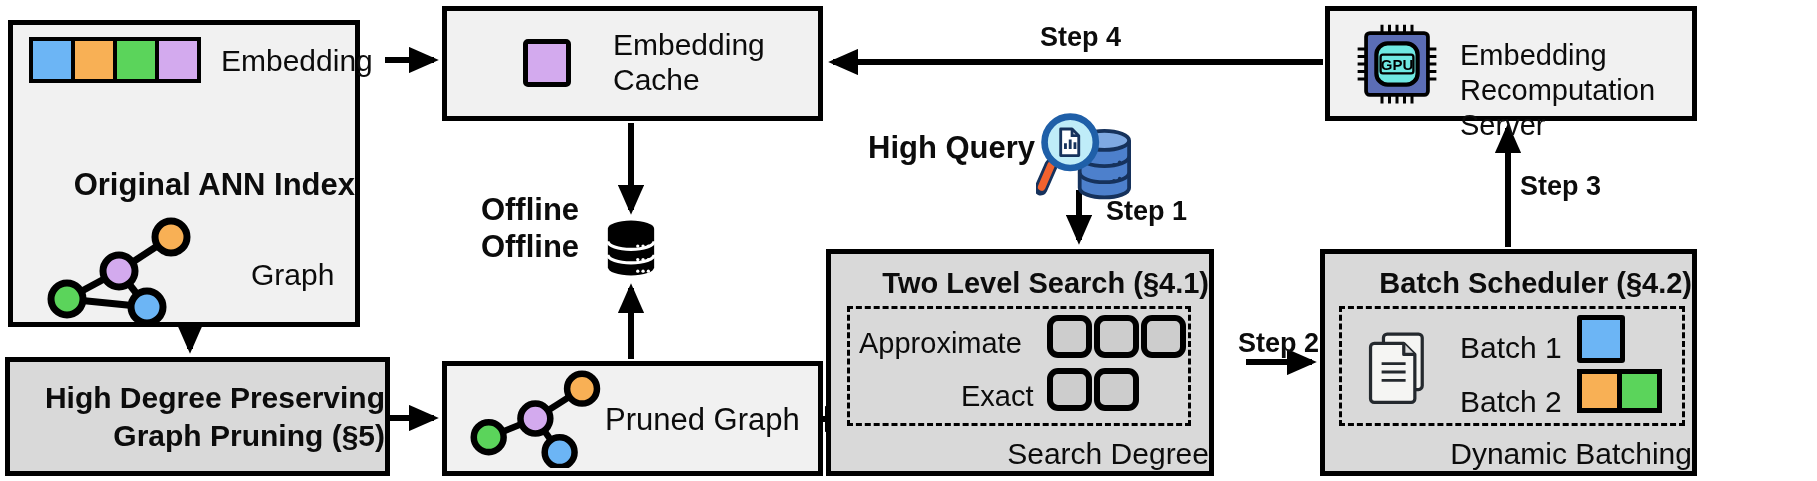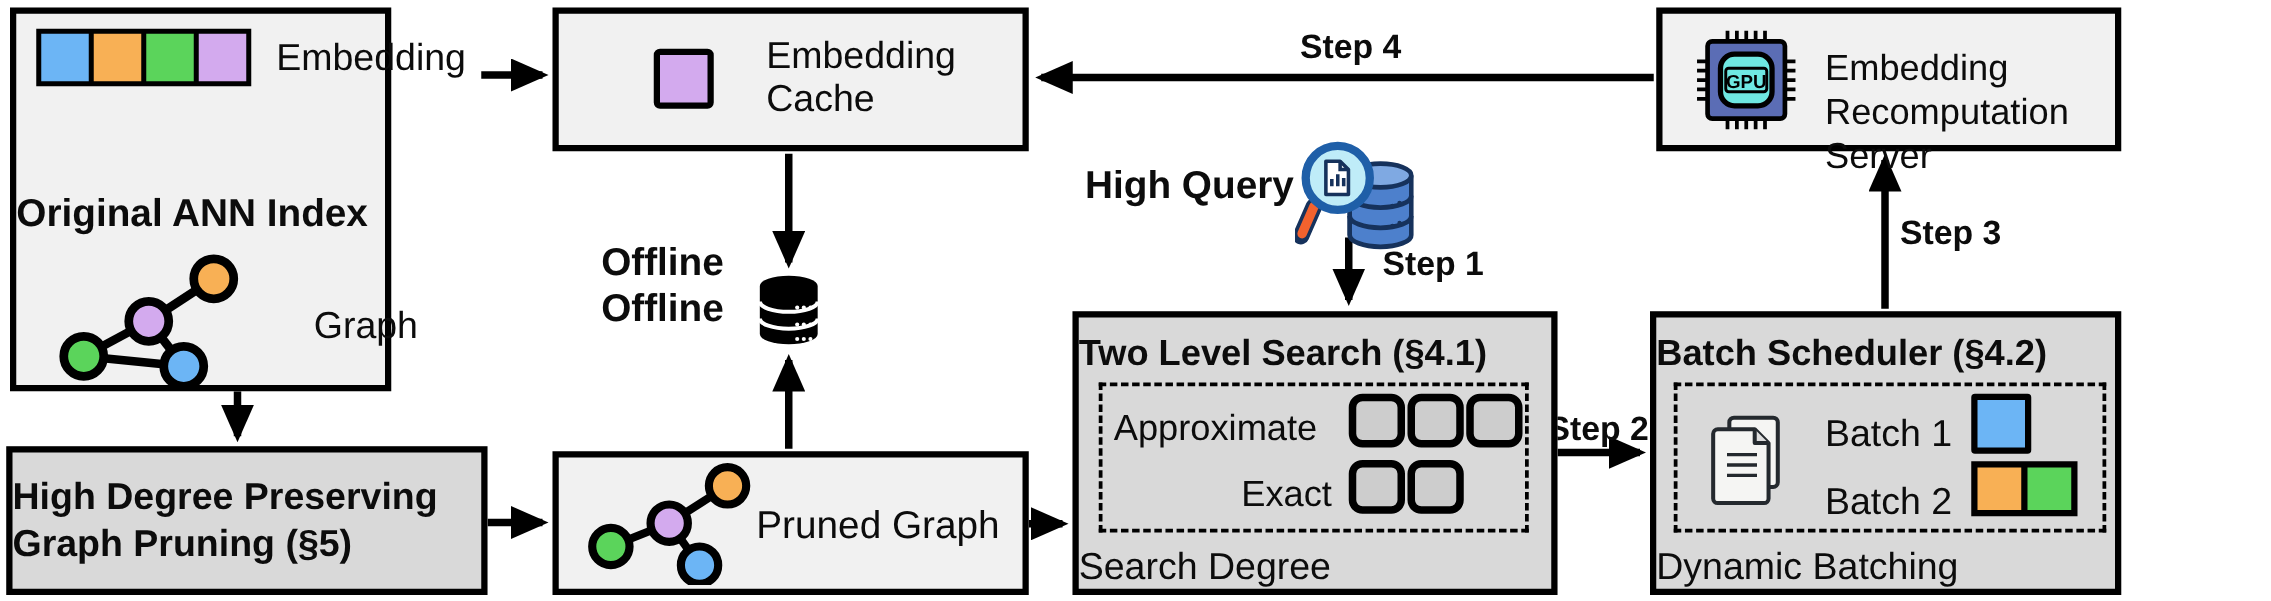--- a/index.html
+++ b/index.html
@@ -3,21 +3,21 @@
 <meta charset="utf-8">
 <style>
   html,body{margin:0;padding:0;background:#fff;}
   #canvas{position:relative;width:1817px;height:481px;background:#fff;overflow:hidden;
           font-family:"Liberation Sans",sans-serif;color:#0c0c0c;}
   .box{position:absolute;border:5px solid var(--outline);box-sizing:border-box;}
   .light{background:var(--box_light);}
   .shaded{background:var(--box_shaded);}
   .lbl{position:absolute;line-height:1.18;white-space:pre-line;}
   .b{font-weight:bold;}
-  .ctr{left:0;right:0;text-align:left;}
+  .ctr{left:0;right:0;text-align:right;}
   .f27{font-size:27px;} .f29{font-size:29px;} .f30{font-size:30px;} .f31{font-size:31px;}
   .strip{position:absolute;display:flex;gap:4px;background:var(--outline);padding:4px;}
   .sq{width:38px;height:38px;}
   .sq-blue{background:var(--blue);} .sq-orange{background:var(--orange);}
   .sq-green{background:var(--green);} .sq-purple{background:var(--purple);}
   .slotrow{position:absolute;display:flex;gap:2px;}
   .slot{width:33px;height:31px;border:6px solid var(--outline);border-radius:11px;
         background:var(--queue_slot_fill);}
   .dashedbox{position:absolute;border:3px dashed var(--outline);box-sizing:border-box;}
   .single-sq{position:absolute;border:5px solid var(--outline);border-radius:5px;box-sizing:content-box;}
@@ -41,21 +41,21 @@
     <line x1="631" y1="359" x2="631" y2="288" marker-end="url(#ah)"></line>
     <line x1="190" y1="313" x2="190" y2="349" marker-end="url(#ah)"></line>
     <line x1="390" y1="418" x2="434" y2="418" marker-end="url(#ah)"></line>
     <line x1="823" y1="419" x2="850" y2="419" marker-end="url(#ah)"></line>
     <line x1="1079" y1="190" x2="1079" y2="240" marker-end="url(#ah)"></line>
     <line x1="1246" y1="362" x2="1312" y2="362" marker-end="url(#ah)"></line>
     <line x1="1508" y1="247" x2="1508" y2="128" marker-end="url(#ah)"></line>
     <line x1="1323" y1="62" x2="833" y2="62" marker-end="url(#ah)"></line>
   </svg>
 
-  <div class="box light" style="left:8px;top:6px;width:305px;height:307px;">
+  <div class="box light" style="left:8px;top:20px;width:352px;height:307px;">
     <div class="strip" style="left:16px;top:12px;">
       <div class="sq sq-blue"></div>
       <div class="sq sq-orange"></div>
       <div class="sq sq-green"></div>
       <div class="sq sq-purple"></div>
     </div>
     <div class="lbl f30" style="left:208px;top:18px;">Embedding</div>
     <div class="lbl b f31 ctr" style="top:142px;">Original ANN Index</div>
     <svg style="position:absolute;left:30px;top:188px;" width="165" height="112" viewBox="0 0 165 112">
       <g stroke="var(--outline)" stroke-width="7">
@@ -132,21 +132,21 @@
     <path d="M26,22 h12 l7,7 v21 h-19 z" fill="#ffffff" stroke="#16325c" stroke-width="3" stroke-linejoin="round"></path>
     <path d="M38,22 v7 h7" fill="none" stroke="#16325c" stroke-width="3"></path>
     <path d="M31,43 v-6 M36,43 v-10 M41,43 v-7" fill="none" stroke="#16325c" stroke-width="3"></path>
   </svg>
 
   <div class="lbl b f27" style="left:1106px;top:196px;">Step 1</div>
   <div class="lbl b f27" style="left:1238px;top:328px;">Step 2</div>
   <div class="lbl b f27" style="left:1520px;top:171px;">Step 3</div>
   <div class="lbl b f27" style="left:1040px;top:22px;text-align:center;">Step 4</div>
 
-  <div class="box shaded" style="left:858px;top:249px;width:388px;height:227px;">
+  <div class="box shaded" style="left:826px;top:249px;width:388px;height:227px;">
     <div class="lbl b f29 ctr" style="top:12px;">Two Level Search (§4.1)</div>
     <div class="dashedbox" style="left:16px;top:52px;width:344px;height:120px;"></div>
     <div class="lbl f29" style="left:28px;top:72px;">Approximate</div>
     <div class="slotrow" style="left:216px;top:61px;">
       <div class="slot"></div>
       <div class="slot"></div>
       <div class="slot"></div>
     </div>
     <div class="lbl f29" style="left:130px;top:125px;">Exact</div>
     <div class="slotrow" style="left:216px;top:114px;">

